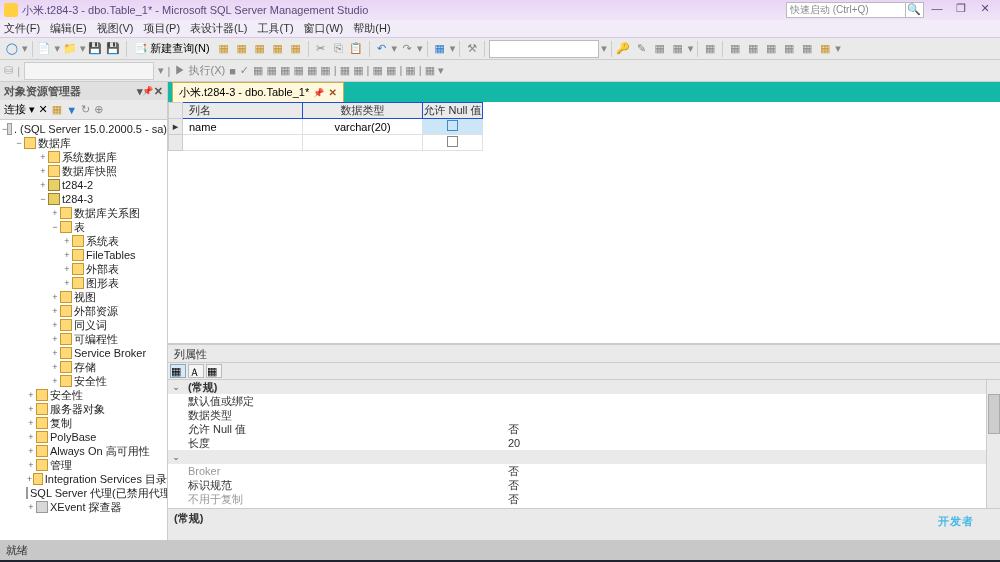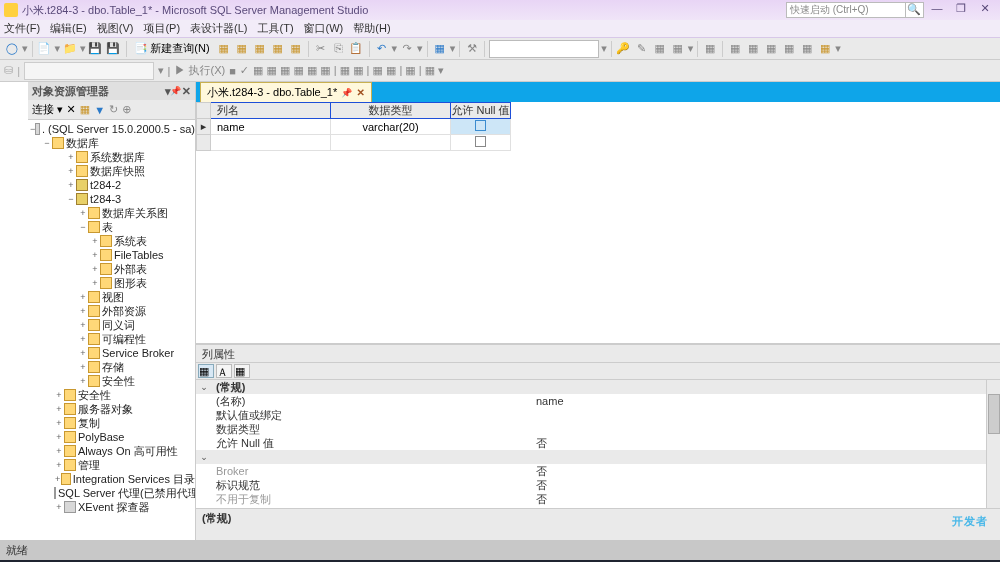--- a/index.html
+++ b/index.html
@@ -16,38 +16,38 @@
 .menubar span { cursor: default; }
 
 .toolbar { height: 22px; background: #eaeaea; border-bottom: 1px solid #ccc; display: flex; align-items: center; padding: 0 4px; gap: 2px; }
 .toolbar .tbtn { width: 16px; height: 16px; display: inline-flex; align-items: center; justify-content: center; }
 .toolbar .sep { width: 1px; height: 16px; background: #ccc; margin: 0 2px; }
 .toolbar .newq { display: flex; align-items: center; gap: 2px; padding: 0 4px; }
 .toolbar .combo { width: 110px; height: 18px; background: #fff; border: 1px solid #bbb; }
 .toolbar2 { height: 22px; background: #eaeaea; border-bottom: 1px solid #ccc; display: flex; align-items: center; padding: 0 4px; gap: 4px; color: #888; }
 .toolbar2 .combo2 { width: 130px; height: 18px; background: #f5f5f5; border: 1px solid #ccc; }
 
-.main { display: flex; height: 458px; margin-left: 28px; }
+.main { display: flex; height: 458px; }
 
 .sidebar { width: 168px; background: #eaeaea; border-right: 1px solid #ccc; display: flex; flex-direction: column; }
 .sidebar-hdr { height: 18px; background: #e0e0e0; display: flex; align-items: center; padding: 0 4px; font-weight: bold; color: #555; }
 .sidebar-hdr .sp { flex: 1; }
 .sidebar-hdr .pin { color: #555; font-size: 9px; }
 .sidebar-tool { height: 20px; background: #eaeaea; border-bottom: 1px solid #ccc; display: flex; align-items: center; padding: 0 4px; gap: 4px; }
 .tree { flex: 1; background: #fff; overflow: auto; padding: 2px 0; }
 .tree-item { display: flex; align-items: center; height: 14px; white-space: nowrap; }
 .tree-item .exp { width: 10px; text-align: center; color: #666; font-size: 9px; }
 .tree-item .tico { width: 12px; height: 12px; margin-right: 2px; }
 .tree-item .tlbl { color: #222; }
 .fld { background: #ffd878; border: 1px solid #c89830; }
 .db { background: #e8d068; border: 1px solid #a08030; }
 .srv { background: #d8d8d8; border: 1px solid #999; }
 
 .content { flex: 1; display: flex; flex-direction: column; background: #fff; }
-.tabbar { height: 20px; background: #0ea5e9; display: flex; align-items: flex-end; padding-left: 4px; }
+.tabbar { height: 20px; background: #14b8a6; display: flex; align-items: flex-end; padding-left: 4px; }
 .tab { height: 20px; background: #fff8dc; border: 1px solid #c8b050; border-bottom: none; padding: 0 6px; display: flex; align-items: center; gap: 4px; }
 .tab .tpin { color: #999; font-size: 9px; }
 .tab .tcls { color: #a05020; font-size: 10px; font-weight: bold; }
 
 .grid-area { flex: 1; background: #fff; border-bottom: 1px solid #ccc; overflow: hidden; }
 .grid { border-collapse: collapse; }
 .grid th { background: #eaeaea; border: 1px solid #1d4ed8; height: 16px; font-weight: normal; color: #333; }
 .grid td { border: 1px solid #e0e0e0; height: 16px; text-align: center; }
 .grid .rowhdr { width: 14px; background: #eaeaea; border: 1px solid #ccc; color: #333; }
 .grid .c1 { width: 120px; text-align: left; padding-left: 6px; }
@@ -67,21 +67,21 @@
 .prop-row .pexp { width: 16px; text-align: center; color: #555; font-size: 9px; }
 .prop-row .plbl { width: 320px; padding-left: 4px; color: #333; }
 .prop-row .pval { flex: 1; padding-left: 4px; color: #333; }
 .prop-row.cat { background: #eaeaea; }
 .prop-row.cat .plbl { font-weight: bold; }
 .prop-row.dis .plbl { color: #999; }
 .prop-desc { height: 32px; background: #eaeaea; border-top: 1px solid #ccc; padding: 2px 6px; font-weight: bold; color: #333; }
 
 .statusbar { height: 20px; background: #c8c8c8; display: flex; align-items: center; padding: 0 6px; color: #333; }
 
-.watermark { position: absolute; right: 12px; bottom: 28px; font-size: 36px; font-weight: bold; color: #4ab8e8; font-family: 'Arial Black', sans-serif; letter-spacing: 1px; pointer-events: none; }
+.watermark { position: absolute; right: 26px; bottom: 28px; font-size: 36px; font-weight: bold; color: #4ab8e8; font-family: 'Arial Black', sans-serif; letter-spacing: 1px; pointer-events: none; }
 .watermark .sub { font-size: 18px; color: #4ab8e8; letter-spacing: 2px; display: block; text-align: right; margin-top: -6px; }
 
 .taskbar { height: 24px; background: #1f2430; display: flex; align-items: center; padding: 0 2px; gap: 4px; }
 .taskbar .tksp { flex: 1; }
 </style>
 </head>
 <body>
 
 <div class="titlebar">
   <div class="icon"></div>
@@ -375,36 +375,36 @@
     </div>
     <div class="prop-grid">
       <div class="prop-row cat">
         <span class="pexp">⌄</span>
         <span class="plbl">(常规)</span>
           <span class="pval"></span>
       </div>
       <div id="prop-rows">
           <div class="prop-row">
             <span class="pexp"></span>
-            <span class="plbl">(名称)</span>
-            <span class="pval">name</span>
-          </div>
-          <div class="prop-row">
-            <span class="pexp"></span>
             <span class="plbl">默认值或绑定</span>
             <span class="pval"></span>
           </div>
           <div class="prop-row">
             <span class="pexp"></span>
             <span class="plbl">数据类型</span>
           </div>
           <div class="prop-row">
             <span class="pexp"></span>
             <span class="plbl">允许 Null 值</span>
             <span class="pval">否</span>
+          </div>
+          <div class="prop-row">
+            <span class="pexp"></span>
+            <span class="plbl">长度</span>
+            <span class="pval">20</span>
           </div>
         </div>
       <div class="prop-row cat">
         <span class="pexp">⌄</span>
           <span class="pval"></span>
       </div>
       <div id="prop-rows2">
           <div class="prop-row dis">
             <span class="pexp"></span>
             <span class="plbl">Broker</span>

